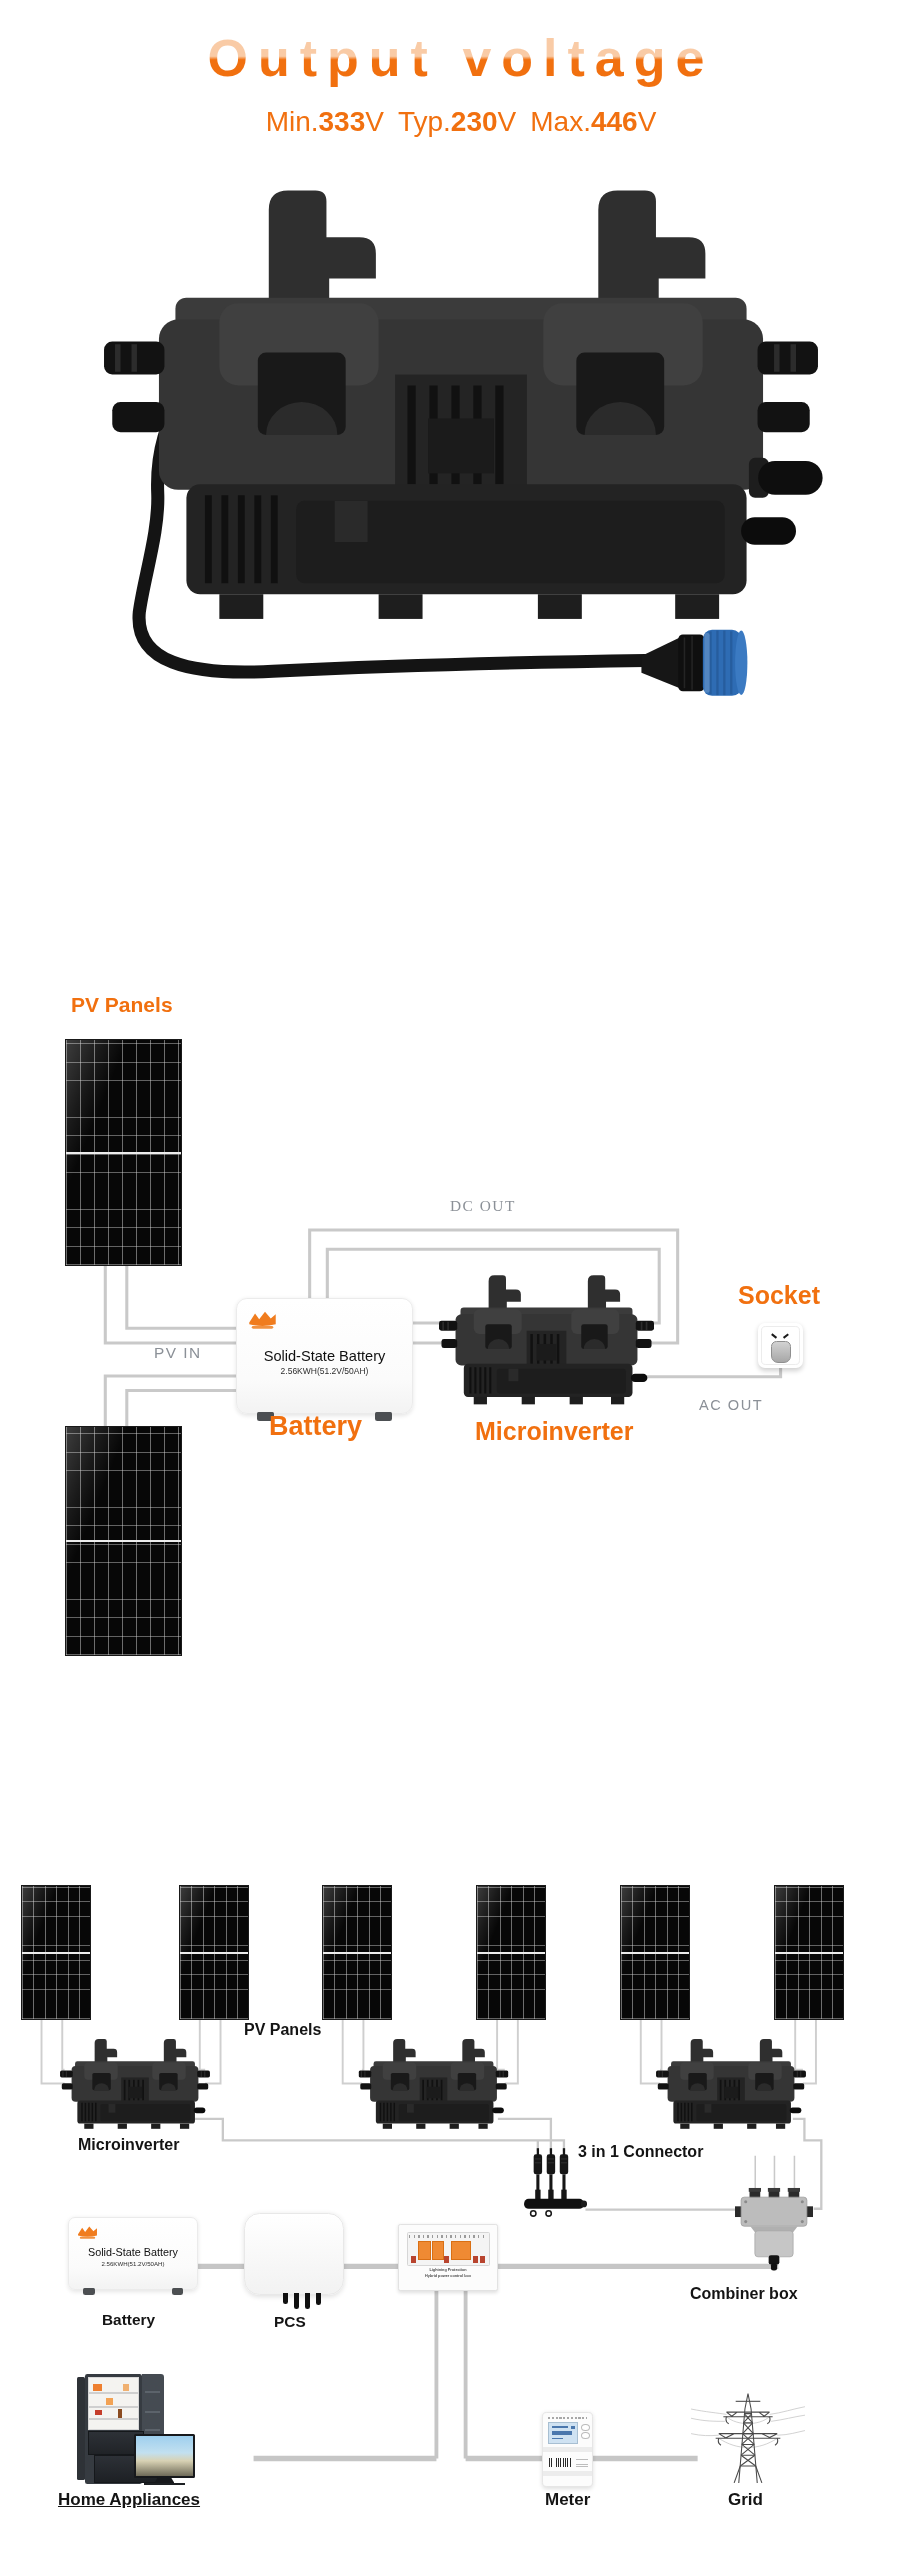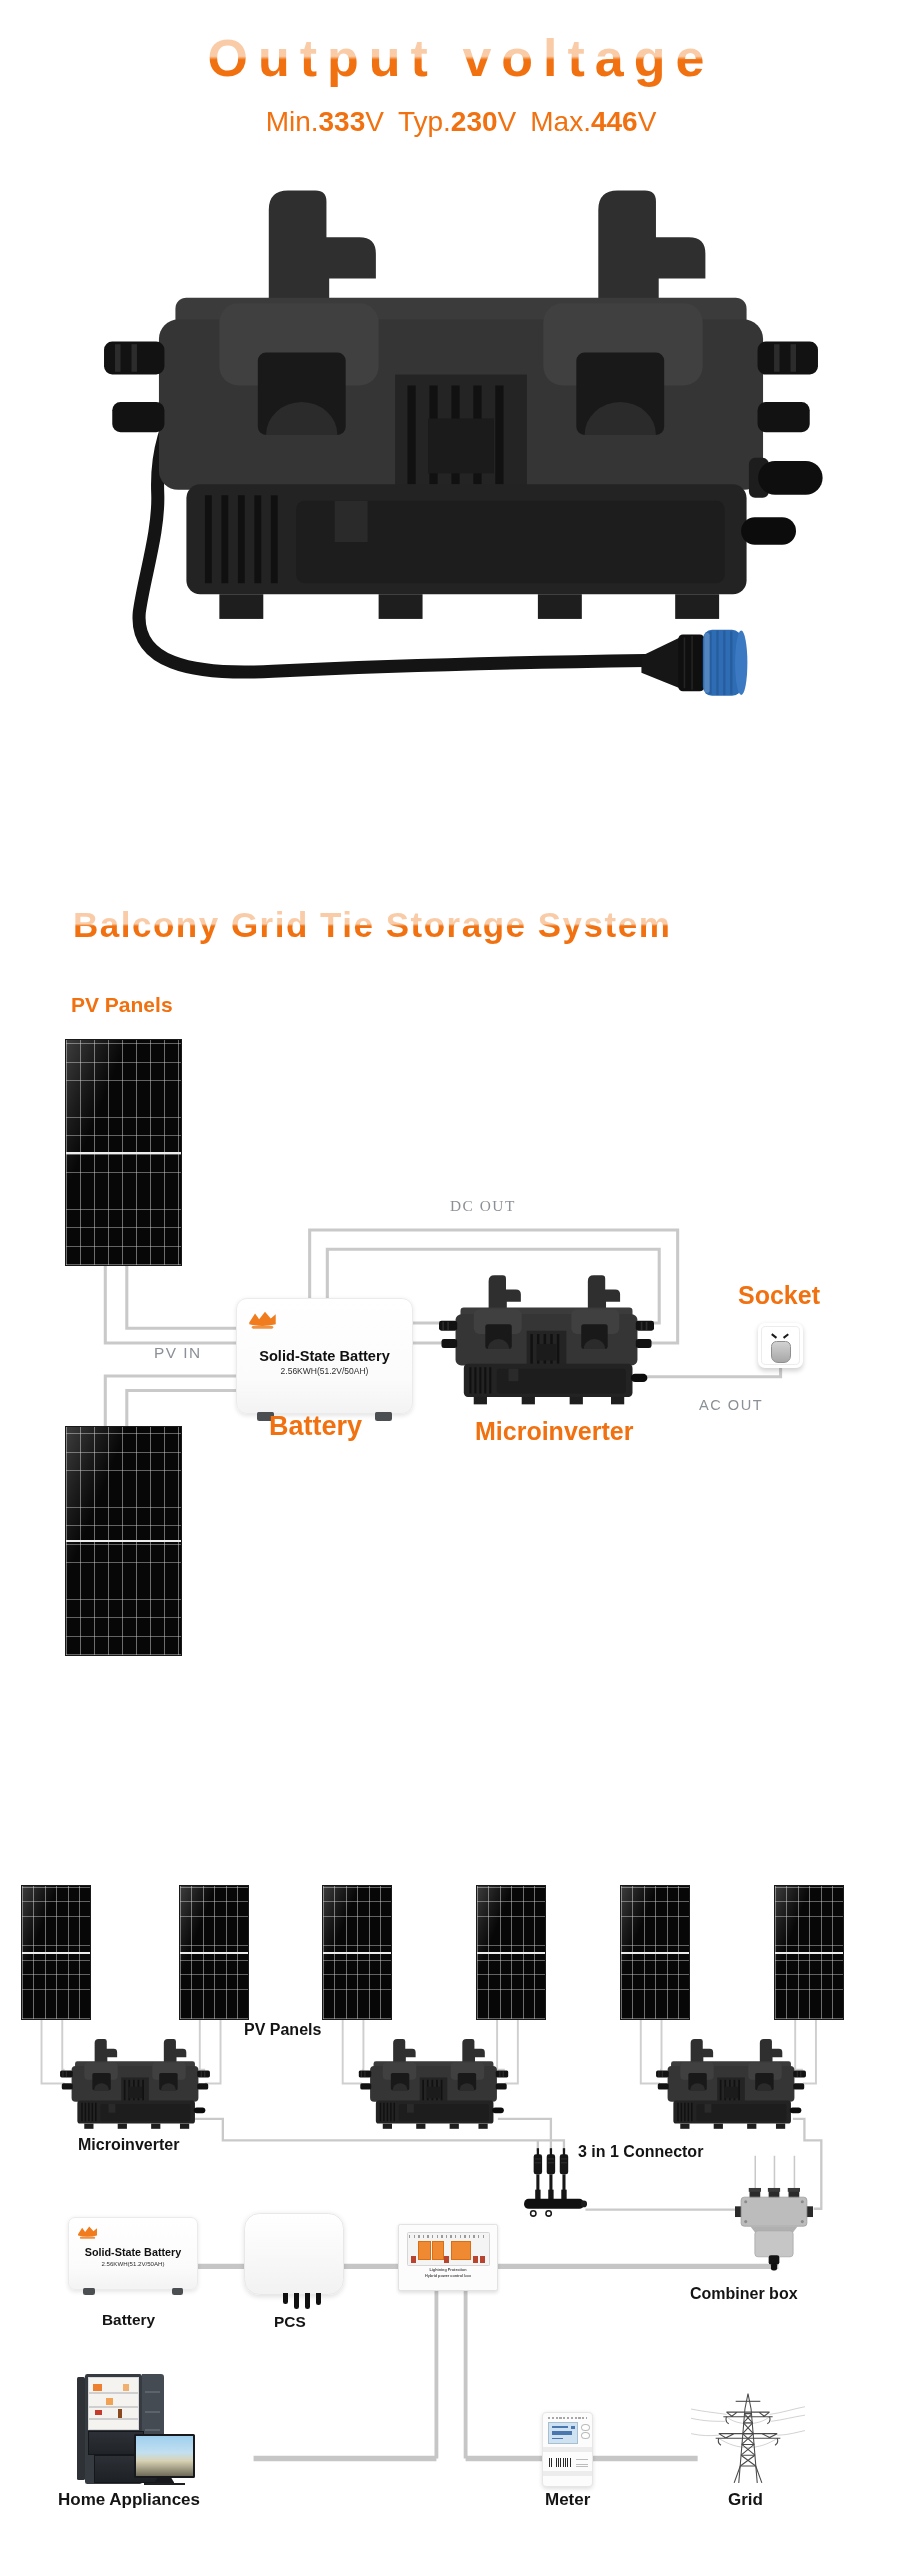--- a/index.html
+++ b/index.html
@@ -24,21 +24,21 @@
   .panel::before{content:"";position:absolute;inset:0;
     background:linear-gradient(112deg,rgba(255,255,255,.22),rgba(255,255,255,.08) 18%,rgba(255,255,255,0) 30%),
     repeating-linear-gradient(90deg,rgba(210,210,210,.5) 0 0.8px,transparent 0.8px var(--cw)),
     repeating-linear-gradient(0deg,rgba(210,210,210,.45) 0 0.8px,transparent 0.8px var(--ch));}
   .panel::after{content:"";position:absolute;left:0;right:0;top:calc(50% - 0.8px);height:2.3px;background:#ececec;}
   .panel-sm{--cw:11.5px;--ch:14.6px;}
   
   .batt{position:absolute;background:linear-gradient(180deg,#ffffff 0%,#fbfbfb 70%,#f3f3f3 100%);
     border-radius:10.8px;border:0.8px solid #ebebeb;box-shadow:0 1.5px 4.6px rgba(0,0,0,.10);text-align:center;}
   .batt .logo{position:absolute;}
-  .batt-title{font-weight:bold;color:#101010;}
+  .batt-title{font-weight:normal;color:#101010;}
   .batt-spec{color:#2e2e2e;}
   .batt-lg .batt-title{margin-top:49px;font-size:14.6px;}
   .batt-lg .batt-spec{font-size:8.5px;margin-top:2.3px;}
   .batt-lg .logo{left:10.8px;top:12.3px;width:29px;height:21.5px;}
   .batt-sm{border-radius:7px;}
   .batt-sm .batt-title{margin-top:28px;font-size:10.8px;}
   .batt-sm .batt-spec{font-size:6.1px;margin-top:1.5px;}
   .batt-sm .logo{left:7.7px;top:7.7px;width:21px;height:15.4px;}
   .foot{position:absolute;background:#4c4f52;border-radius:1.5px 1.5px 2.3px 2.3px;}
   .batt-lg .foot{bottom:-7.7px;width:17px;height:9.2px;}
@@ -235,21 +235,20 @@
         <line x1="90" y1="10" x2="90" y2="92"></line>
           <line x1="99" y1="9" x2="99" y2="93"></line>
         <line x1="108" y1="9" x2="108" y2="93"></line>
           <line x1="117" y1="10" x2="117" y2="92"></line>
       </g>
       <rect x="82" y="12" width="7" height="78" rx="3" fill="rgba(255,255,255,.18)"></rect>
       <ellipse cx="130" cy="51" rx="8" ry="42" fill="#3b7ac2"></ellipse>
     </g>
   </svg>
 
-  <div class="abs lbl grad-title sec-title" style="left:73px;top:905px;">Balcony Grid Tie Storage System</div>
   <div class="abs lbl o-label" style="left:71px;top:993px;font-size:21px;">PV Panels</div>
 
   <div class="panel cmp" style="left:65px;top:1039px;width:115px;height:225px;"></div>
   <div class="panel cmp" style="left:65px;top:1426px;width:115px;height:228px;"></div>
 
   <div class="abs lbl g-label" style="left:450px;top:1197px;font-family:Liberation Serif, serif;">DC OUT</div>
   <div class="abs lbl g-label" style="left:154px;top:1344px;">PV IN</div>
   <div class="abs lbl g-label" style="left:699px;top:1397px;font-size:14.6px;">AC OUT</div>
 
   <div class="batt batt-lg cmp" style="left:236px;top:1298px;width:175px;height:114px;">
@@ -403,21 +402,21 @@
     </div>
     <div class="rdoor">
       <i style="top:17px;"></i>
         <i style="top:37px;"></i>
         <i style="top:55px;"></i>
     </div>
     <div class="dr1"></div>
     <div class="dr2"></div>
   </div>
   <div class="tv cmp abs" style="left:134px;top:2434px;"></div>
-  <div class="abs lbl k-label" style="left:58px;top:2490px;font-size:17px;">Home Appliances</div>
+  <div class="abs lbl k-label" style="left:58px;top:2490px;font-size:17px;text-decoration:underline;">Home Appliances</div>
 
   <div class="meter cmp abs" style="left:542px;top:2412px;width:49px;height:73px;">
     <i class="tb"></i>
     <div class="lcd">
       <i style="left:3.1px;top:3.8px;width:15.4px;"></i>
       <i style="left:3.1px;top:8.5px;width:20px;height:3.8px;"></i>
       <i style="left:3.1px;top:15.4px;width:10.8px;"></i>
       <i style="left:21.5px;top:3.8px;width:4.6px;height:2.3px;"></i>
     </div>
     <i class="btn" style="top:10.8px;"></i>

